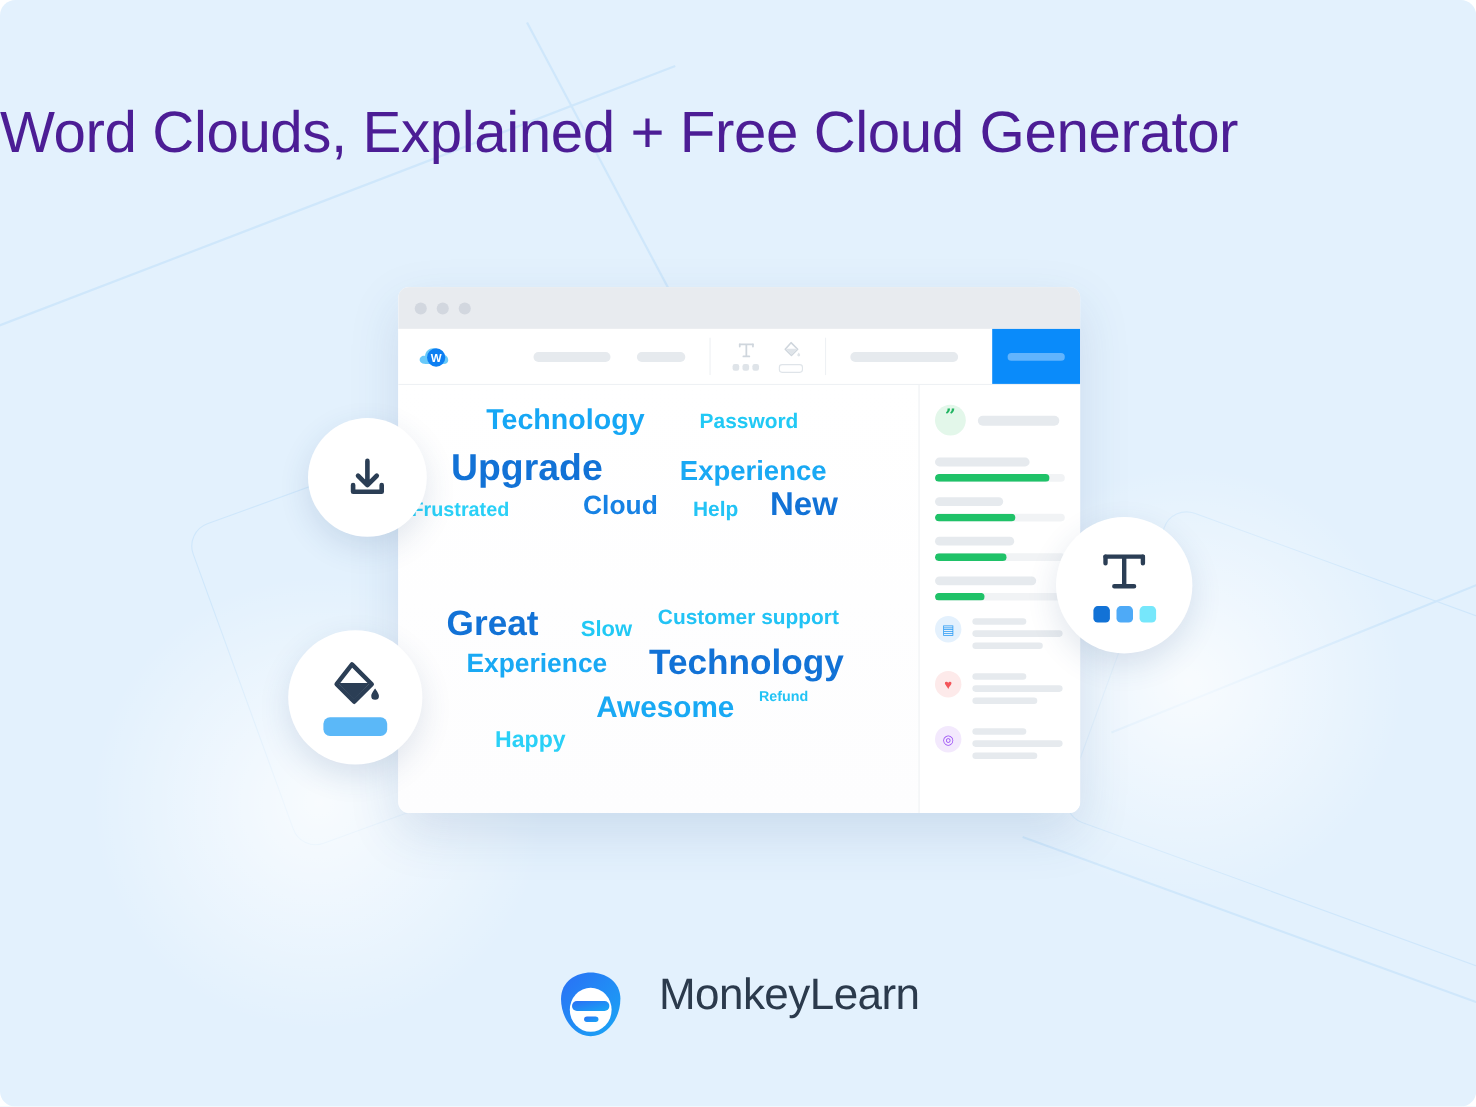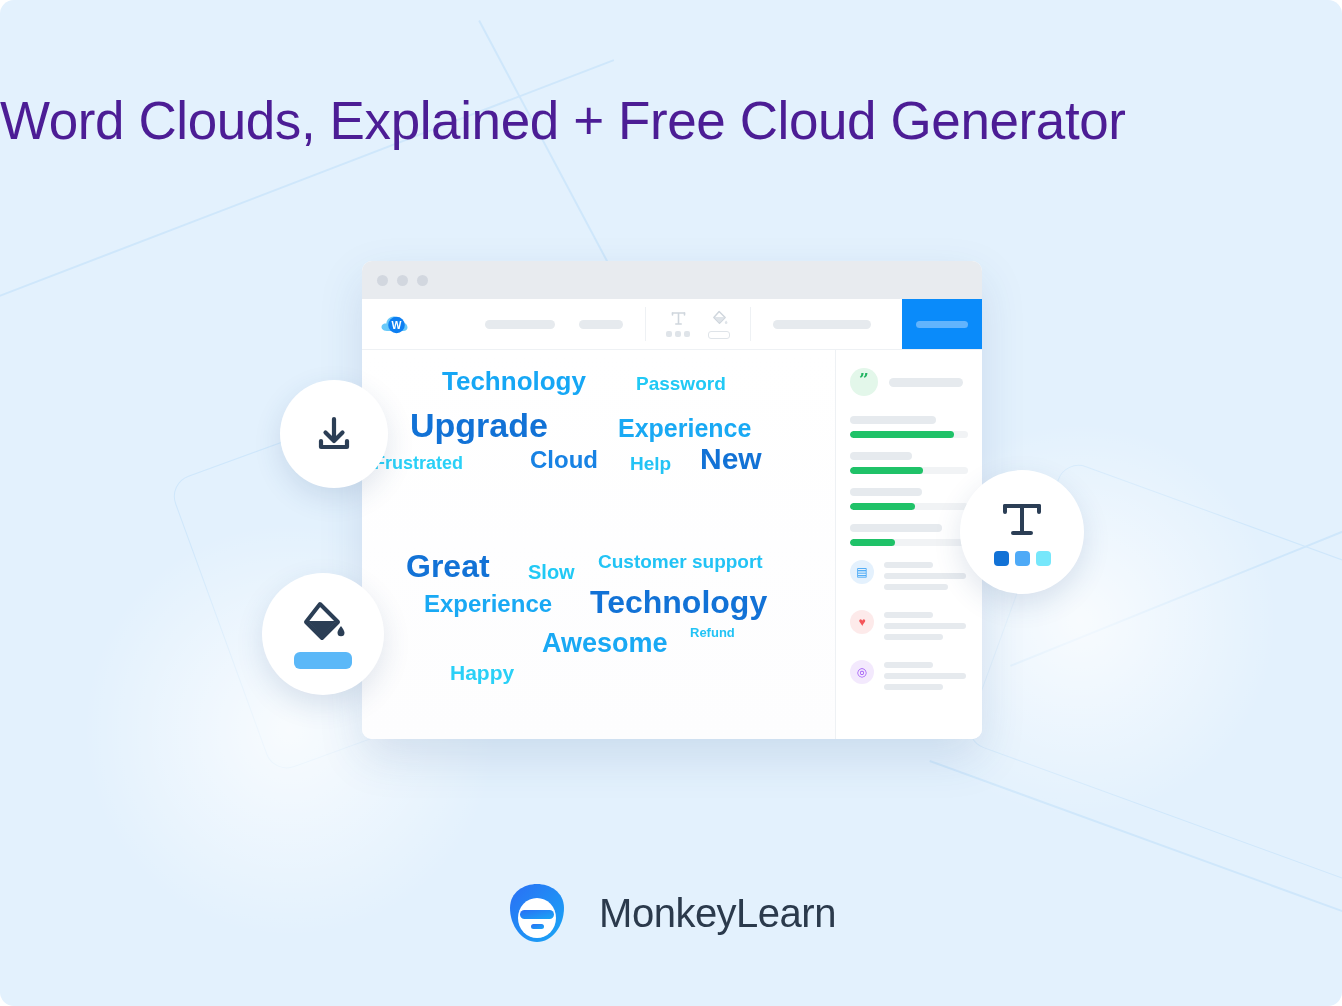--- a/index.html
+++ b/index.html
@@ -151,21 +151,21 @@
     gap: 8px;
   }
   .sw-row { display: flex; gap: 6px; }
   .sw { width: 15px; height: 15px; border-radius: 4px; }
   .bucket-swatch { width: 58px; height: 17px; border-radius: 6px; }
 
   
   .footer {
     position: absolute;
     left: 0; right: 0; bottom: 62px;
-    display: flex; align-items: center; justify-content: center; gap: 31px;
+    display: flex; justify-content: center; gap: 31px;
   }
   .ml-mark { width: 62px; height: 62px; position: relative; }
   .ml-text { font-size: 40px; font-weight: 500; color: #2b3a4c; letter-spacing: -0.5px; }
 </style>
 </head>
 <body>
 
 <div id="stage">
 
   <div class="bg-layer">

